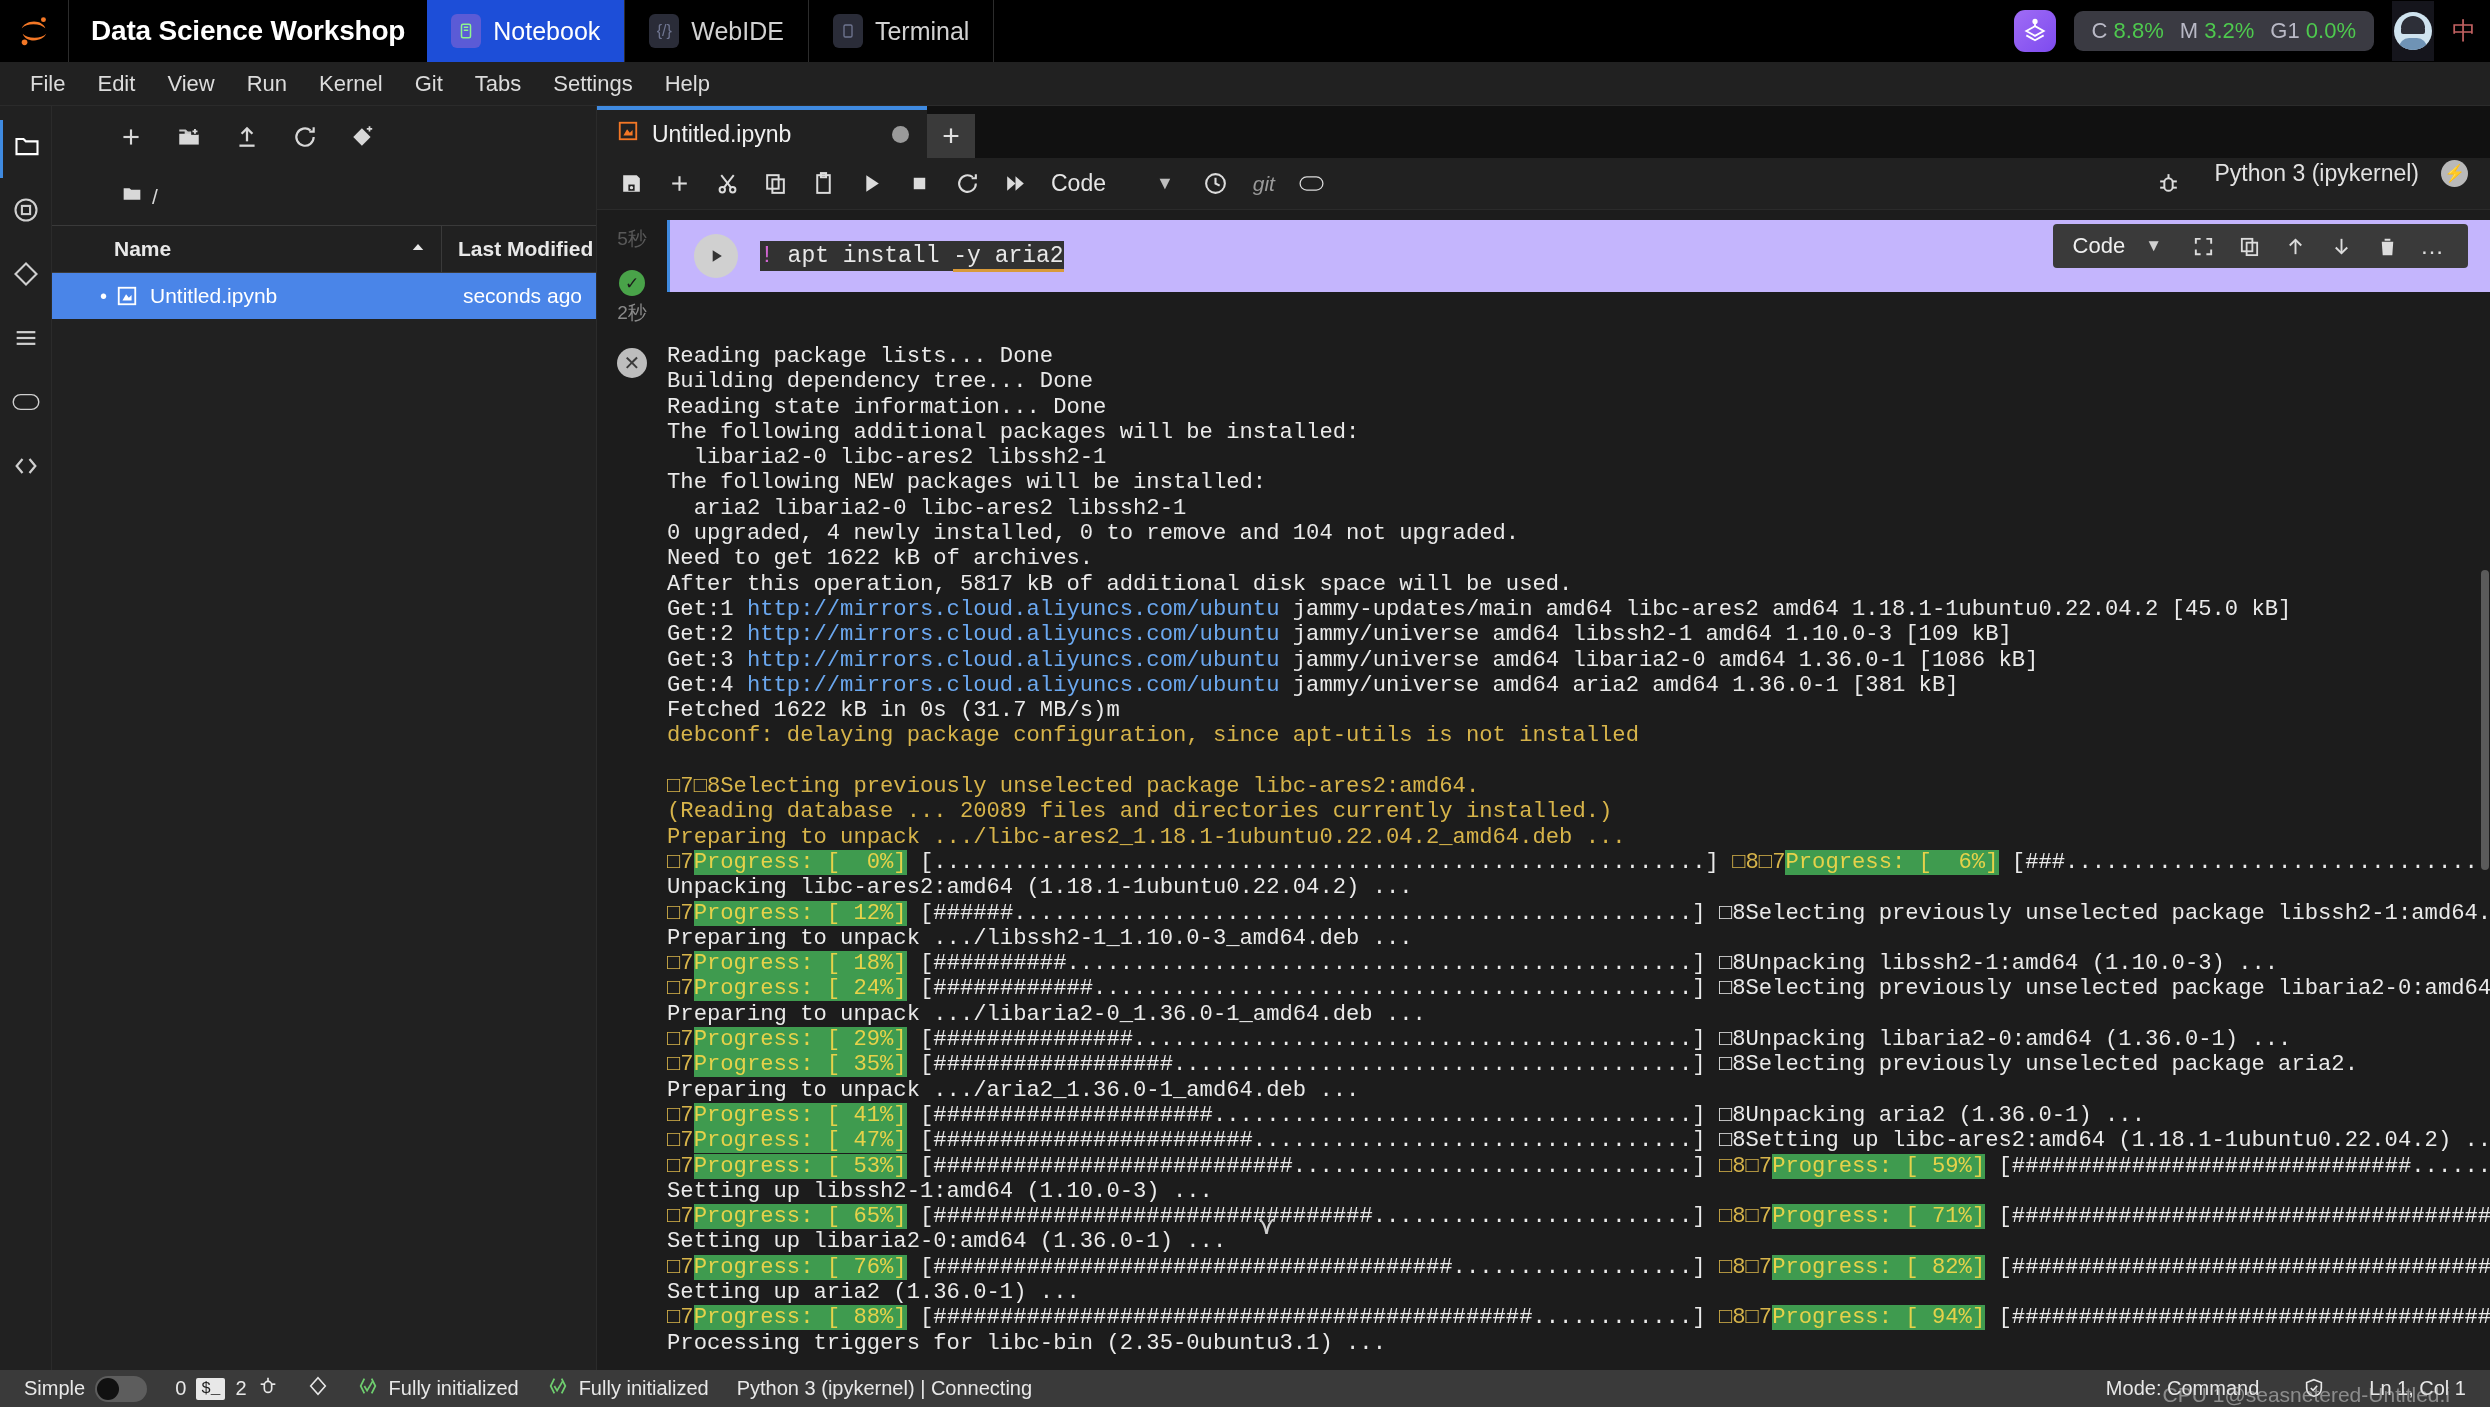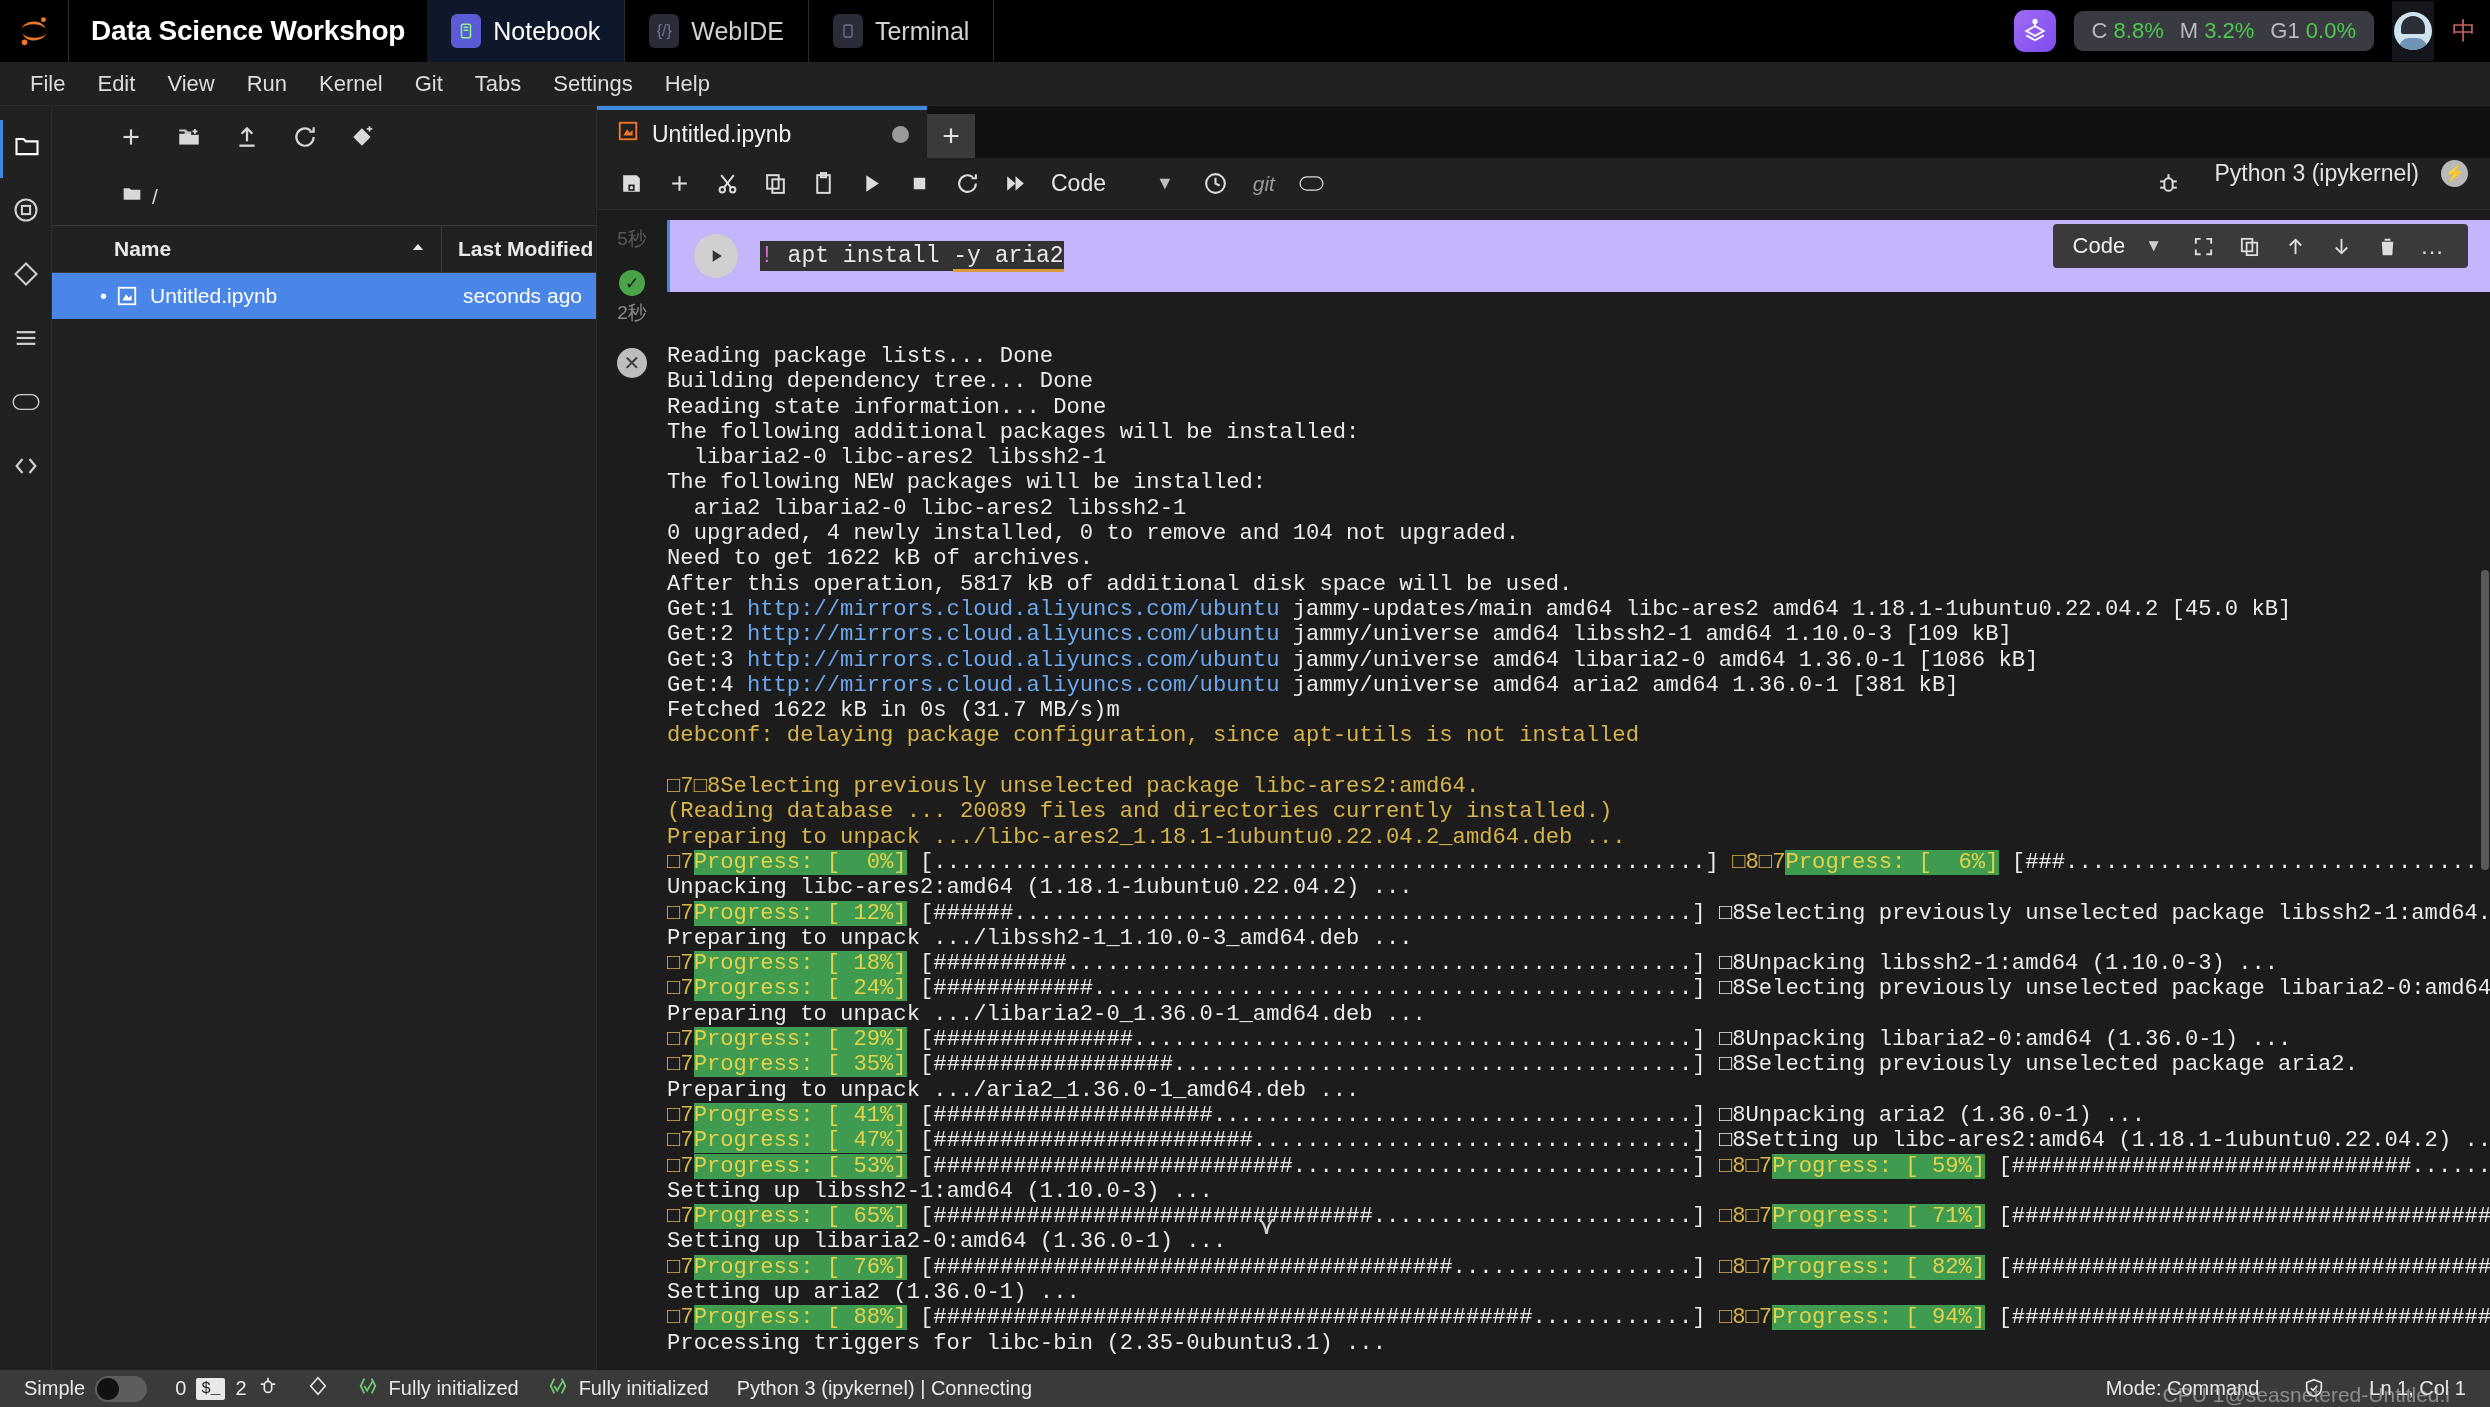--- a/index.html
+++ b/index.html
@@ -6,21 +6,21 @@
   html,body { width:2490px; height:1407px; overflow:hidden; background:#111; }
   body { font-family:"Liberation Sans", sans-serif; color:#e0e0e0; font-size:22px; }
 
   
   #topbar { height:62px; background:#000; display:flex; align-items:stretch; position:relative; }
   #brand-logo { width:68px; display:flex; align-items:center; justify-content:center; }
   #brand-logo svg { width:34px; height:34px; }
   .vsep { width:1px; background:#2c2c2c; }
   #brand-title { display:flex; align-items:center; padding:0 22px; font-size:28px; font-weight:bold; color:#fff; letter-spacing:-.2px; }
   .apptab { display:flex; align-items:center; gap:12px; padding:0 24px; color:#d2d2d2; font-size:25px; }
-  .apptab.active { background:#0f172a; color:#fff; }
+  .apptab.active { background:#1d4ed8; color:#fff; }
   .apptab .tabico { width:30px; height:34px; border-radius:6px; background:#2a2c38; display:flex; align-items:center; justify-content:center; font-size:16px; color:#6f7590; }
   .apptab.active .tabico { background:#5b5bd6; color:#8ef58e; }
   #topbar-right { margin-left:auto; display:flex; align-items:center; gap:18px; padding-right:8px; }
   #ai-badge { width:42px; height:42px; border-radius:11px;
       background:linear-gradient(135deg,#a06cf5,#7d4bef); display:flex; align-items:center; justify-content:center; }
   #ai-badge svg { width:26px; height:26px; }
   #sysstats { background:#3a3a42; border-radius:9px; padding:7px 18px; display:flex; gap:16px; align-items:baseline; font-size:22px; }
   #sysstats .k { color:#b9b9c6; }
   #sysstats .v { color:#4ec94e; }
   #avatar { width:42px; height:60px; background:#15151c; display:flex; align-items:center; justify-content:center; }

